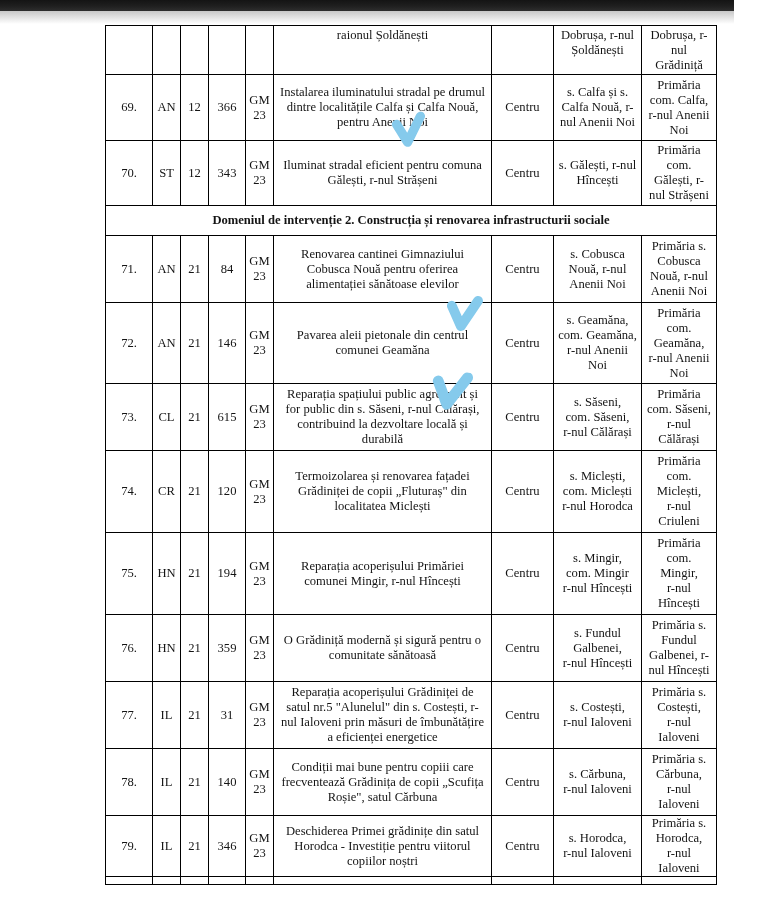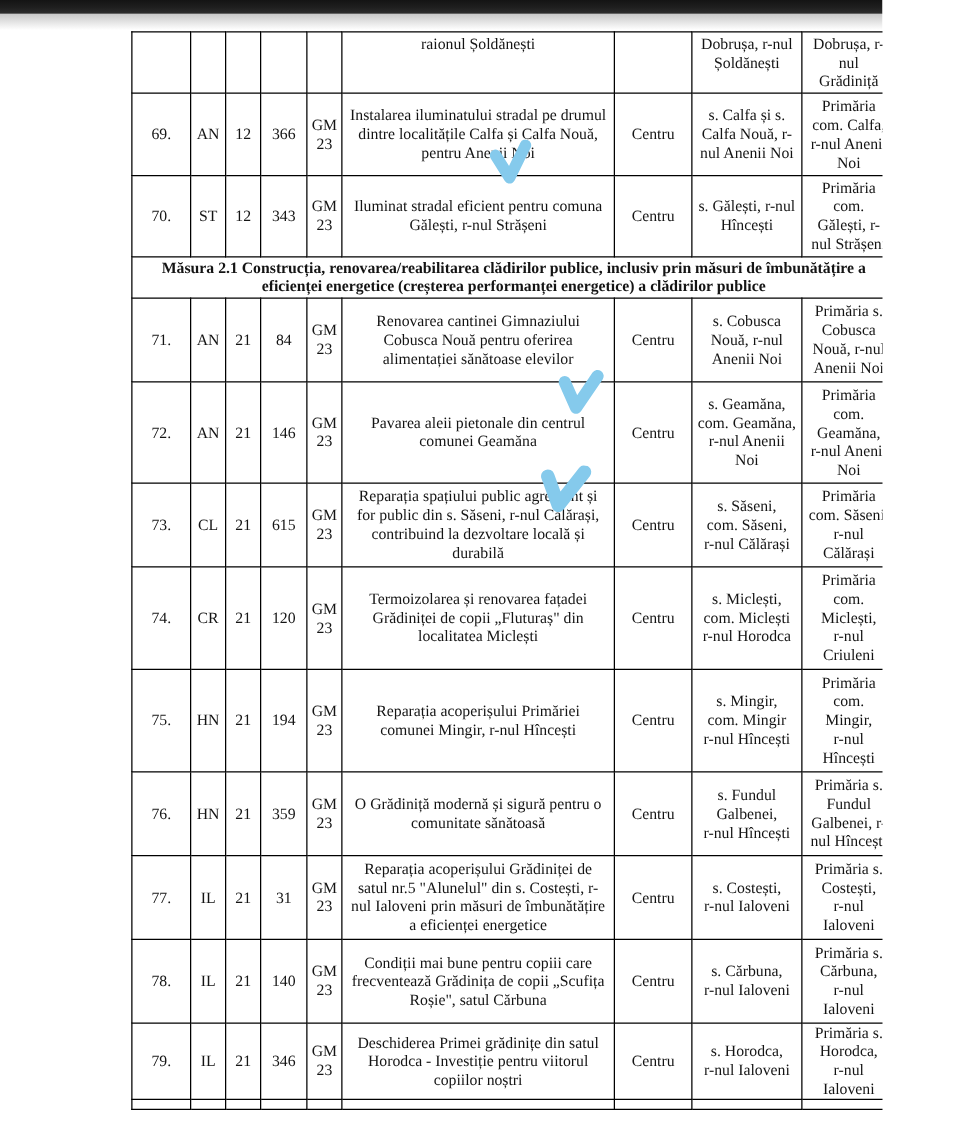--- a/index.html
+++ b/index.html
@@ -7,20 +7,21 @@
     width: 781px; height: 916px;
     background: #ffffff;
     font-family: "Liberation Serif", "DejaVu Serif", serif;
     overflow: hidden;
   }
   .page {
     position: relative;
     width: 706px; height: 916px;
     background: #ffffff;
     overflow: hidden;
+    padding-left: 28px;
   }
   .topbar {
     position: absolute; top: 0; left: 0; right: 0; height: 11px;
     background: linear-gradient(180deg, #141414 0%, #1f1f1f 55%, #2e2e2e 100%);
   }
   .topbar-shadow {
     position: absolute; top: 11px; left: 0; right: 0; height: 13px;
     background: linear-gradient(180deg, rgba(110,110,110,0.38), rgba(255,255,255,0));
   }
   table.doc {
@@ -118,22 +119,22 @@
           <td class="c-desc">Iluminat stradal eficient pentru comuna
 Gălești, r-nul Strășeni</td>
           <td class="c-region">Centru</td>
           <td class="c-loc">s. Gălești, r-nul
 Hîncești</td>
           <td class="c-prim">Primăria
 com.
 Gălești, r-
 nul Strășeni</td>
         </tr>
-        <tr class="section" style="height: 33px;">
-          <td colspan="9" class="wrap-normal">Măsura 2.1 Construcția, renovarea/reabilitarea clădirilor publice, inclusiv prin măsuri de îmbunătățire a eficienței energetice (creșterea performanței energetice) a clădirilor publice</td>
+        <tr class="section" style="height: 30px;">
+          <td colspan="9">Domeniul de intervenție 2. Construcția și renovarea infrastructurii sociale</td>
         </tr>
         <tr style="height: 67px;">
           <td class="c-num">71.</td>
           <td class="c-code">AN</td>
           <td class="c-c3">21</td>
           <td class="c-c4">84</td>
           <td class="c-gm">GM
 23</td>
           <td class="c-desc">Renovarea cantinei Gimnaziului
 Cobusca Nouă pentru oferirea

